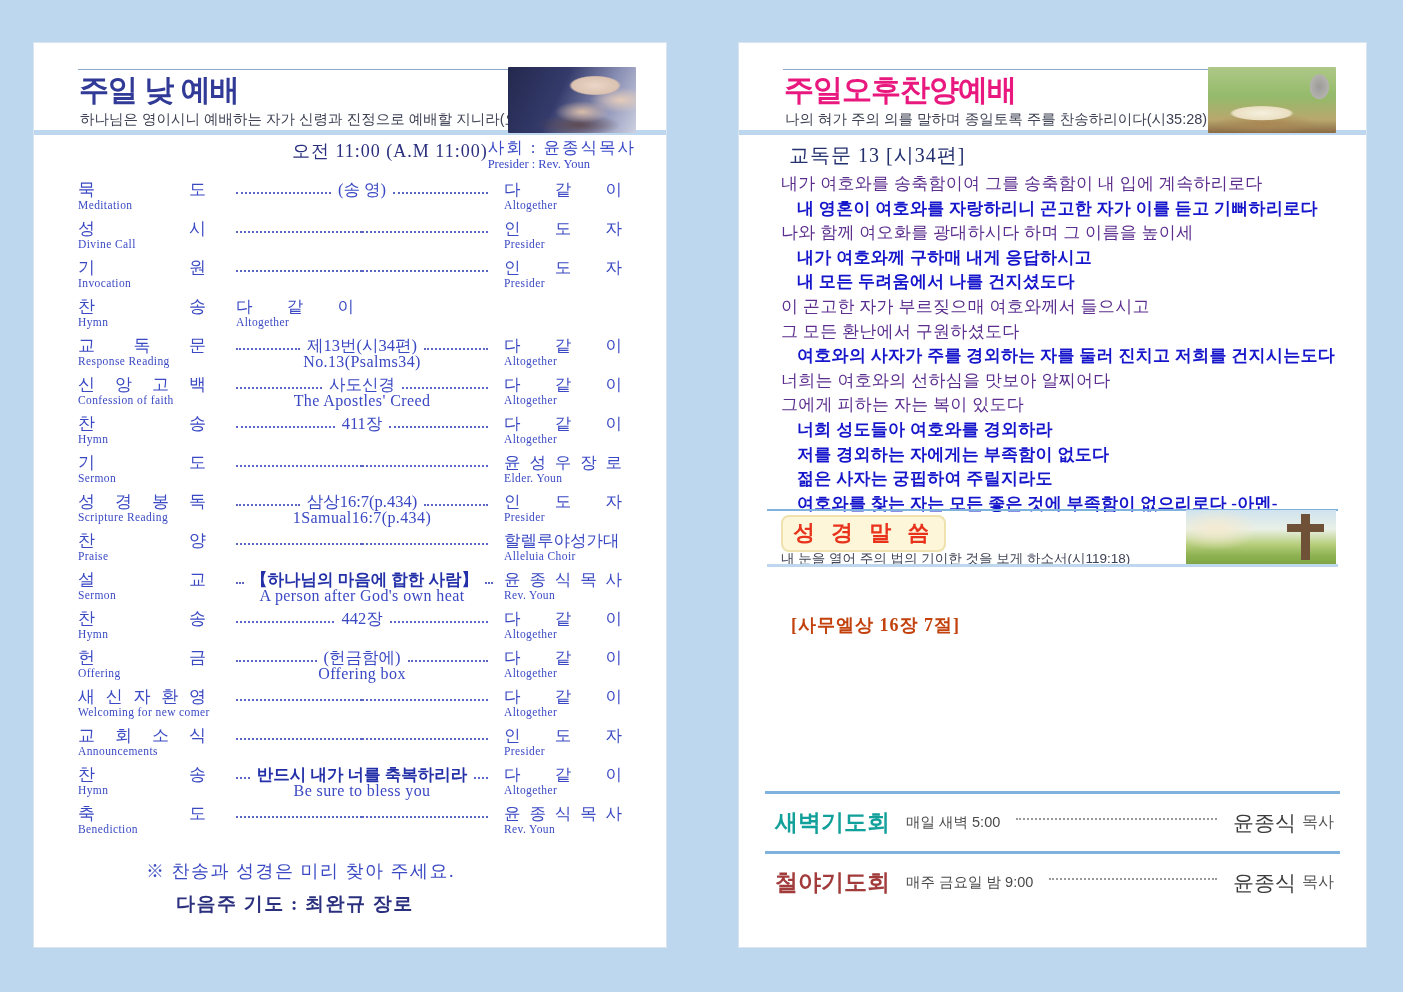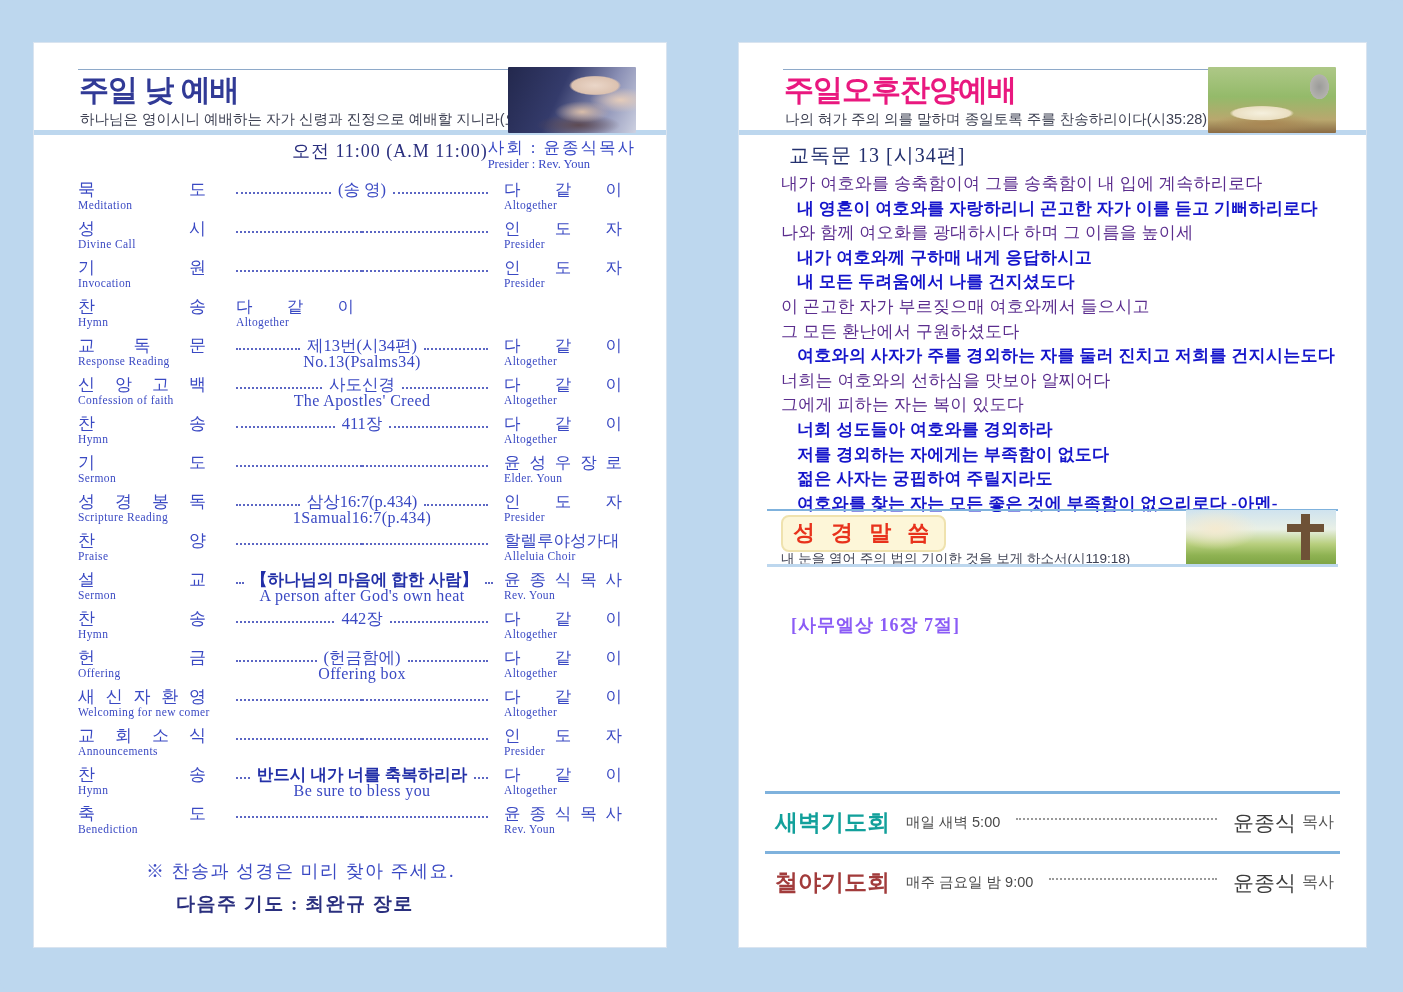--- a/index.html
+++ b/index.html
@@ -62,21 +62,21 @@
   .sword-rule-top{position:absolute;top:0;left:28px;right:28px;height:2px;background:#7fb2dd;}
   .badge{position:absolute;top:6px;left:42px;background:#fdf6d8;border:2px solid #efe2ae;border-radius:8px;padding:1px 10px 2px 10px;font-family:"Liberation Sans","DejaVu Sans",sans-serif;font-size:22px;font-weight:bold;color:#e8321c;letter-spacing:5px;white-space:nowrap;}
   .sword-sub{position:absolute;top:41px;left:42px;font-family:"Liberation Sans","DejaVu Sans",sans-serif;font-size:13.5px;color:#3f4254;white-space:nowrap;}
   .sword-rule-bottom{position:absolute;bottom:0;left:28px;right:28px;height:3px;background:#bdd7ee;}
   .photo-cross{position:absolute;top:1px;right:30px;width:150px;height:55px;background:
     radial-gradient(ellipse 60px 30px at 20% 35%,#f4ead0 0%,rgba(0,0,0,0) 70%),
     linear-gradient(180deg,#cfe3ef 0%,#e9f0e6 35%,#b8cf7e 62%,#8fb353 82%,#7da344 100%);}
   .photo-cross::before{content:"";position:absolute;right:26px;top:4px;width:9px;height:46px;background:#6e5136;}
   .photo-cross::after{content:"";position:absolute;right:12px;top:14px;width:37px;height:8px;background:#6e5136;}
 
-  .ref{position:absolute;top:570px;left:52px;font-size:18px;font-weight:bold;color:#8b5cf6;letter-spacing:1px;white-space:nowrap;}
+  .ref{position:absolute;top:570px;left:52px;font-size:18px;font-weight:bold;color:#c2410c;letter-spacing:1px;white-space:nowrap;}
   .verses{position:absolute;top:606px;left:50px;right:20px;}
   .verse{font-size:17.5px;line-height:27px;color:#2626d2;letter-spacing:0.3px;white-space:nowrap;}
 
   .meetings{position:absolute;top:748px;left:26px;right:26px;}
   .meeting{height:60px;position:relative;}
   .m-rule{height:3px;background:#7fb2dd;}
   .m-row{display:flex;align-items:center;height:57px;padding:0 6px 0 10px;gap:16px;}
   .m-title{font-family:"Liberation Sans","DejaVu Sans",sans-serif;font-weight:bold;font-size:23px;white-space:nowrap;}
   .m-sched{font-family:"Liberation Sans","DejaVu Sans",sans-serif;font-size:14.5px;color:#4a4a4a;white-space:nowrap;}
   .m-dots{flex:1;border-bottom:2px dotted #9a9a9a;transform:translateY(-4px);}

